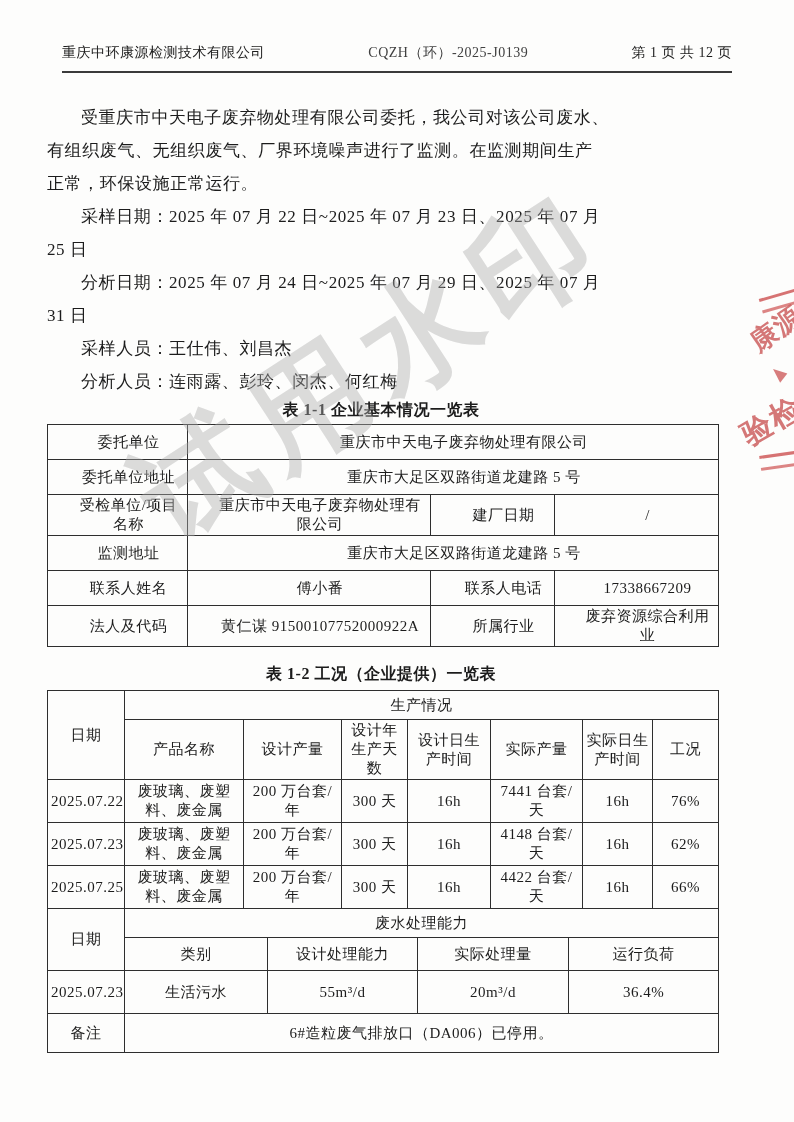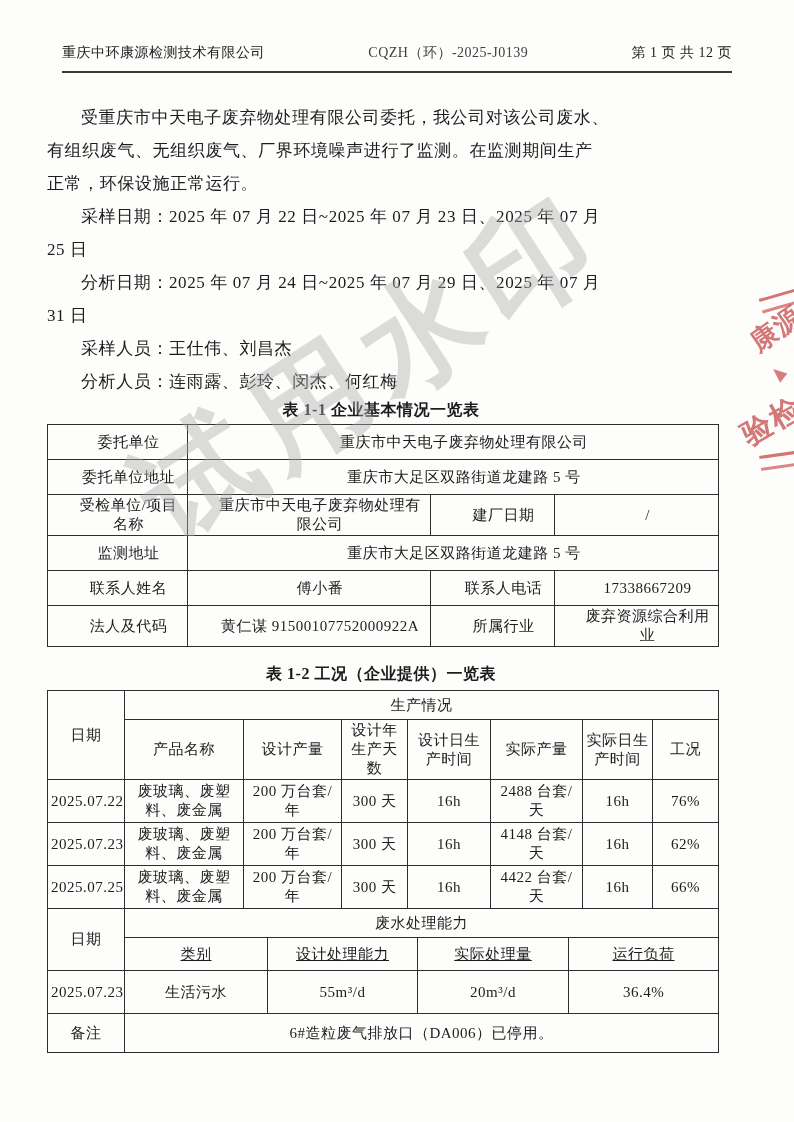--- a/index.html
+++ b/index.html
@@ -29,21 +29,21 @@
   table { border-collapse:collapse; table-layout:fixed; width:671px; background:transparent; }
   td {
     border:1px solid #2e2e2e; text-align:center; vertical-align:middle;
     font-size:15px; padding:1px 3px; letter-spacing:0.5px; overflow:hidden;
   }
   .t1 td { height:32px;padding-left:25px; }
   .t2 { margin-top:-1px; }
   .rh28 td { height:26px; }
   .rh46 td { height:44px; }
   .rh42 td { height:40px; }
-  .rh32 td { height:30px;text-decoration:underline; }
+  .rh32 td { height:30px; }
   .rh38 td { height:36px;border-radius:9px; }
   
   .watermark {
     position:absolute; left:150px; top:430px; width:620px;
     transform:rotate(-33deg); transform-origin:left center;
     font-family:"DejaVu Sans","Liberation Sans",sans-serif;
     font-size:118px; font-weight:bold; letter-spacing:14px;
     color:rgba(172,172,172,0.42); white-space:nowrap;
     pointer-events:none; z-index:5;
   }
@@ -160,21 +160,21 @@
         <td>实际产量</td>
         <td>实际日生产时间</td>
         <td>工况</td>
       </tr>
       <tr class="rh42">
         <td>2025.07.22</td>
         <td>废玻璃、废塑料、废金属</td>
         <td>200 万台套/年</td>
         <td>300 天</td>
         <td>16h</td>
-        <td>2488 台套/天</td>
+        <td>7441 台套/天</td>
         <td>16h</td>
         <td>76%</td>
       </tr>
       <tr class="rh42">
         <td>2025.07.23</td>
         <td>废玻璃、废塑料、废金属</td>
         <td>200 万台套/年</td>
         <td>300 天</td>
         <td>16h</td>
         <td>4148 台套/天</td>

